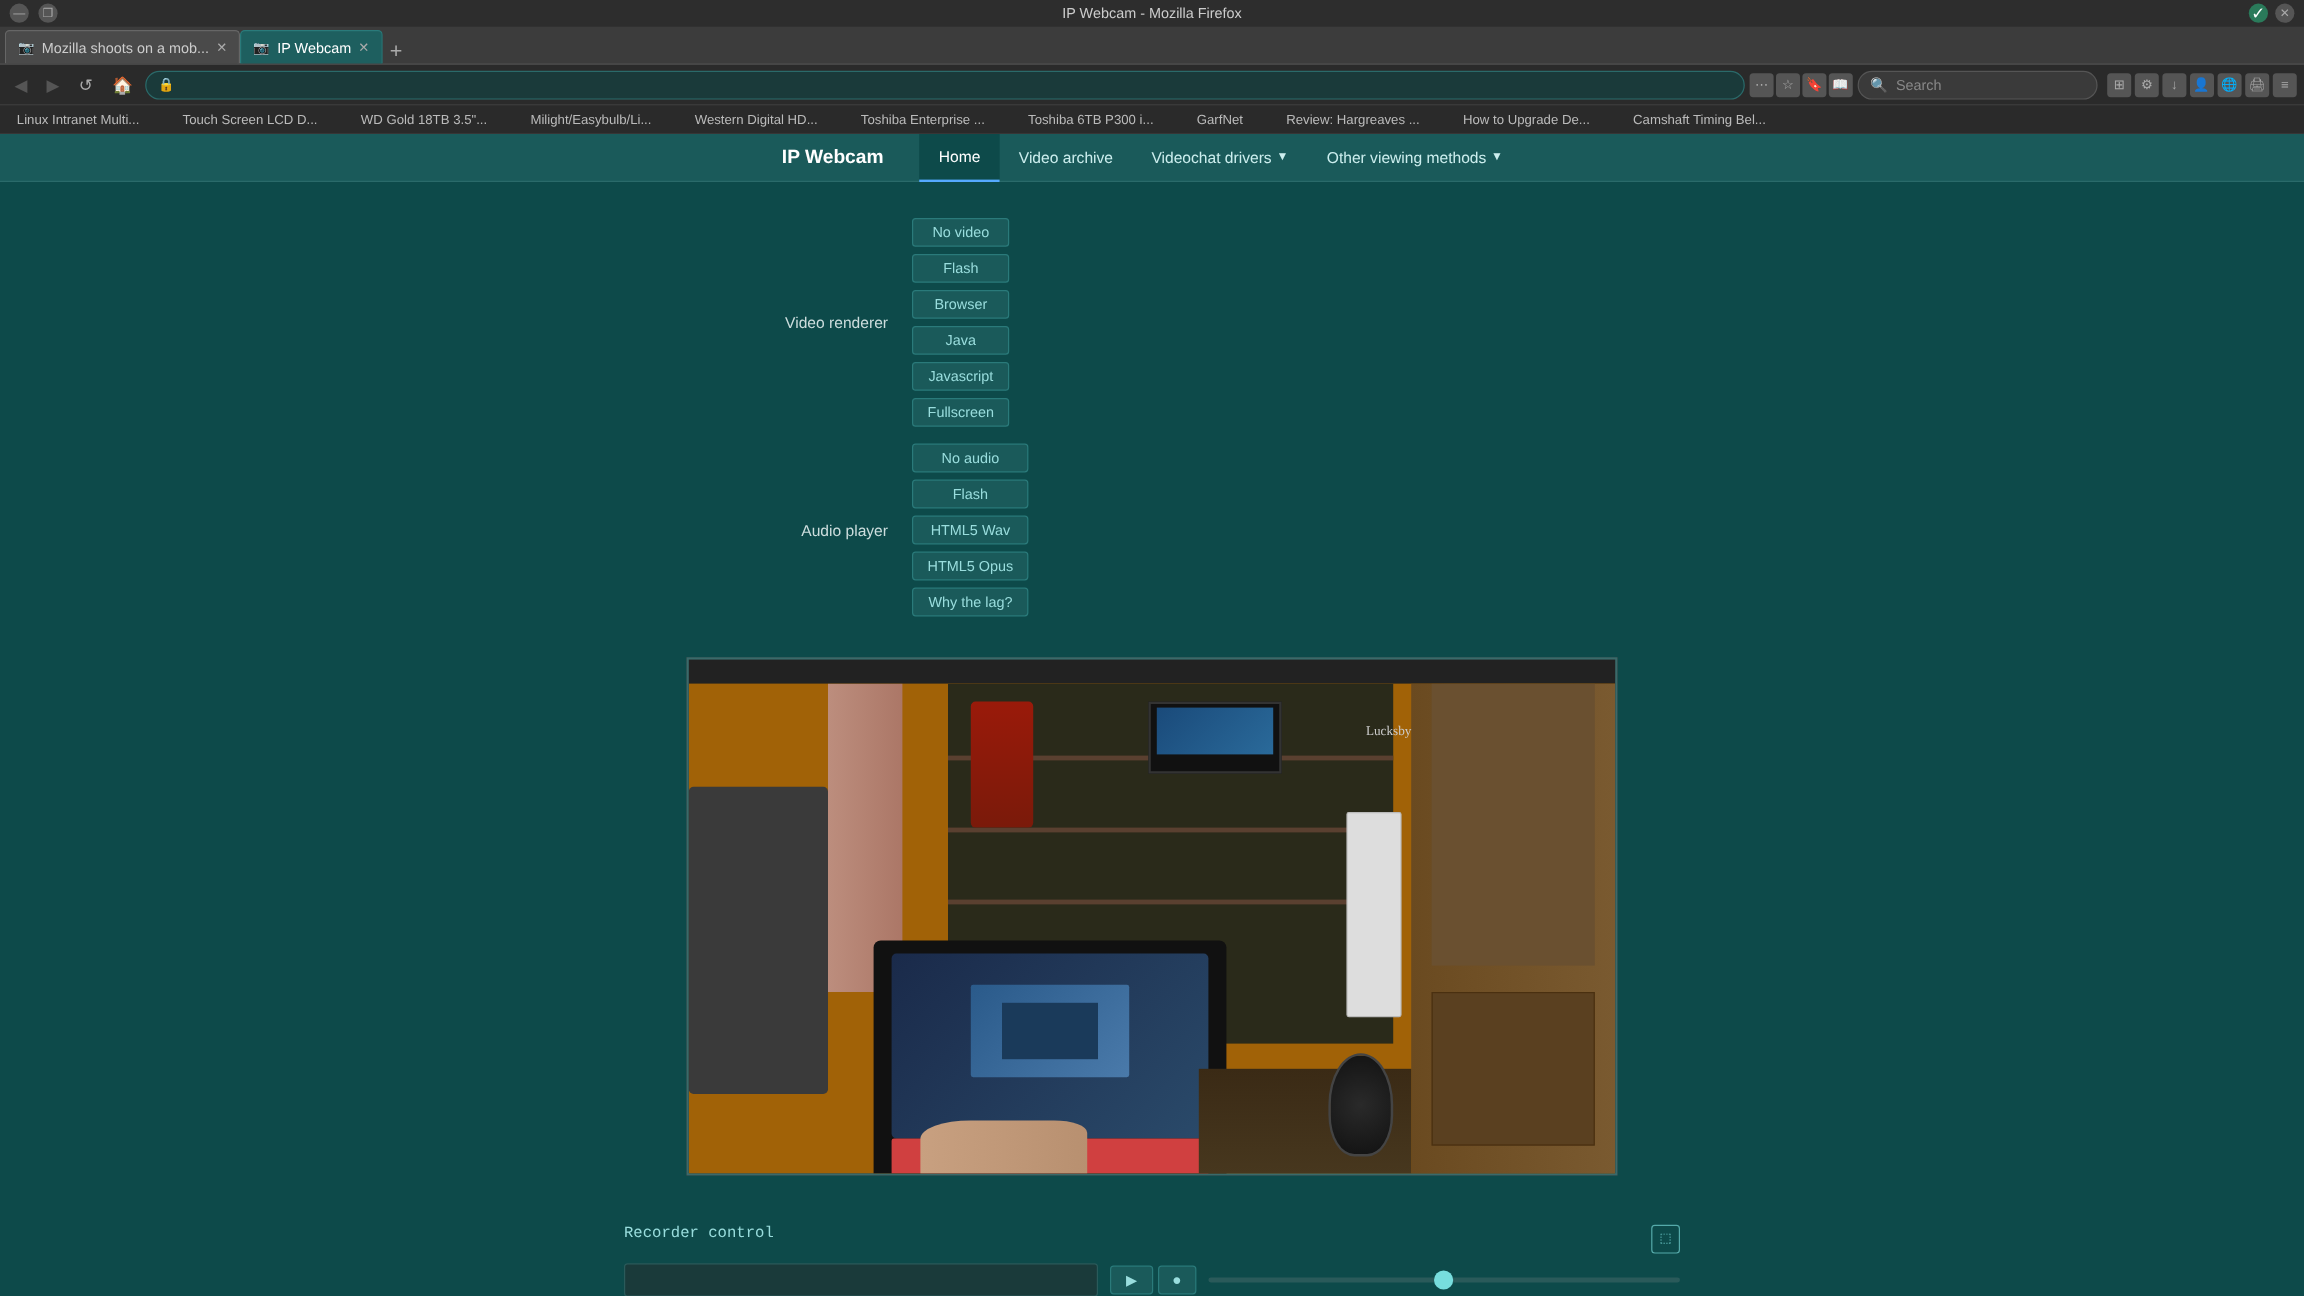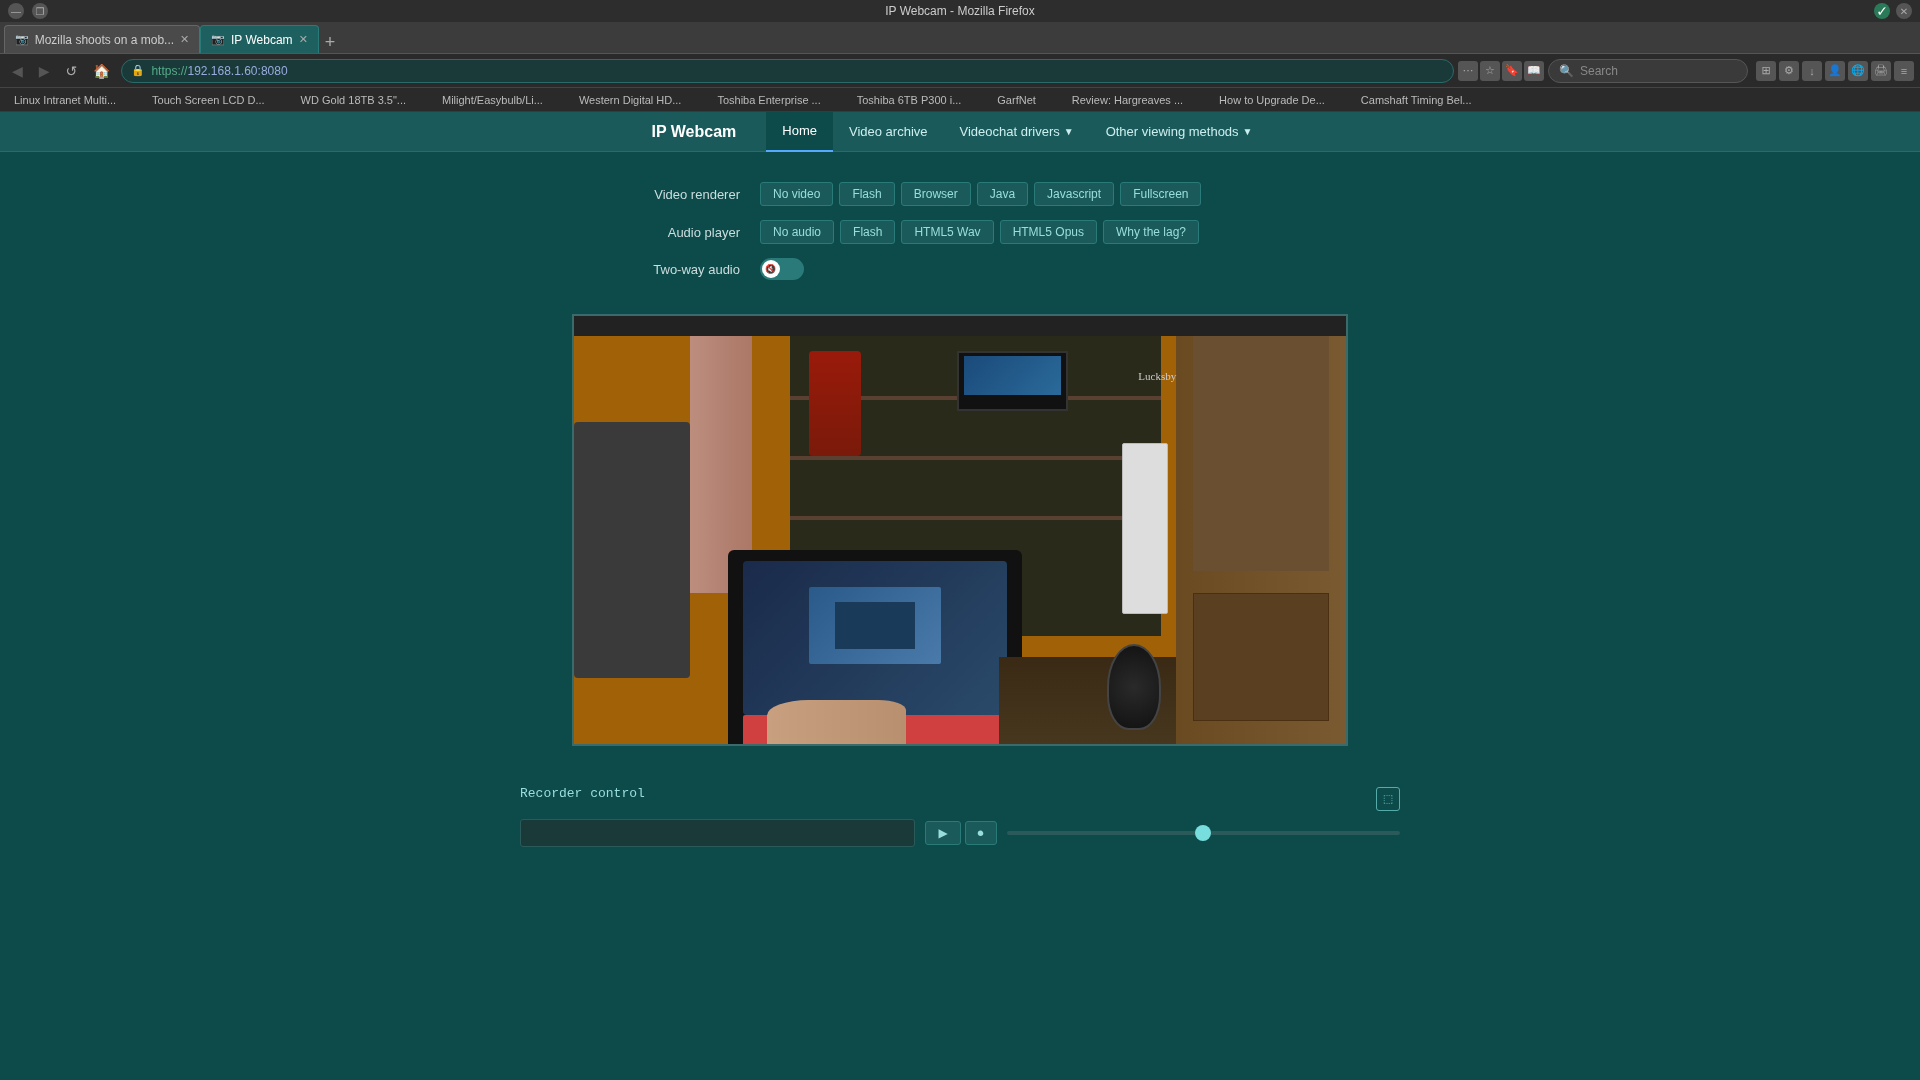--- a/index.html
+++ b/index.html
@@ -181,21 +181,21 @@
       align-items: center;
       margin-bottom: 14px;
       gap: 20px;
     }
     .control-label {
       color: #cdd;
       font-size: 13px;
       width: 130px;
       text-align: right;
     }
-    .control-buttons { display: flex; gap: 6px; flex-wrap: wrap; }
+    .control-buttons { display: flex; gap: 6px; flex-wrap: wrap; flex-direction: column; }
     .ctrl-btn {
       padding: 4px 12px;
       font-size: 12px;
       background: #1a5a5a;
       color: #9dd;
       border: 1px solid #2a7a7a;
       border-radius: 3px;
       cursor: pointer;
     }
 
@@ -355,23 +355,20 @@
 </div>
 
 <div class="nav-bar">
   <button class="nav-btn" disabled="">◀</button>
   <button class="nav-btn" disabled="">▶</button>
   <button class="nav-btn">↺</button>
   <button class="nav-btn">🏠</button>
 
   <div class="url-bar">
     <span class="url-bar-icon">🔒</span>
-    <span class="url-text">
-      <span class="url-protocol">https://</span><span>192.168.1.60</span><span>:8080</span>
-    </span>
   </div>
 
   <div class="nav-icons">
     <div class="nav-icon">⋯</div>
     <div class="nav-icon">☆</div>
     <div class="nav-icon">🔖</div>
     <div class="nav-icon">📖</div>
   </div>
 
   <div class="search-bar">
@@ -444,30 +441,20 @@
         <span class="control-label">Audio player</span>
         <div class="control-buttons">
           <button class="ctrl-btn">No audio</button>
           <button class="ctrl-btn">Flash</button>
           <button class="ctrl-btn">HTML5 Wav</button>
           <button class="ctrl-btn">HTML5 Opus</button>
           <button class="ctrl-btn">Why the lag?</button>
         </div>
       </div>
 
-      <div class="control-row">
-        <span class="control-label">Two-way audio</span>
-        <div class="toggle-container">
-          <div class="toggle-switch">
-            <div class="toggle-knob">
-              <span style="font-size:9px;">🔇</span>
-            </div>
-          </div>
-        </div>
-      </div>
     </div>
 
     <div class="video-frame">
       <div class="workshop-scene">
 
         <div class="chair-area"></div>
 
         <div style="position:absolute;top:0;left:15%;width:8%;height:60%;background:linear-gradient(to right,#c8a0b0,#b08090);opacity:0.7;"></div>
 
         <div style="position:absolute;top:0;left:28%;width:48%;height:70%;background:#2a2a1a;">

